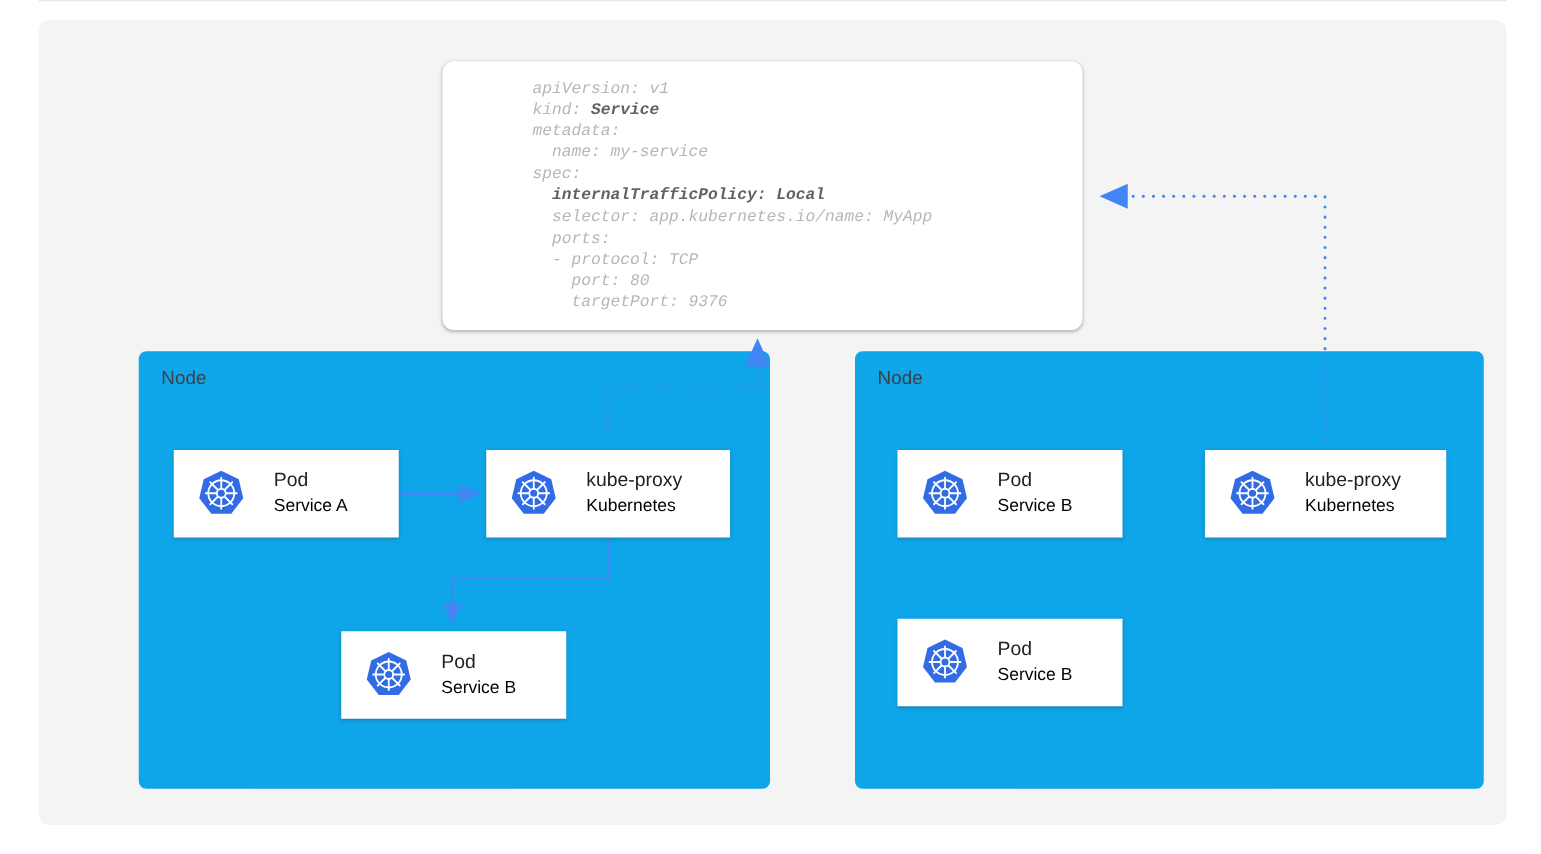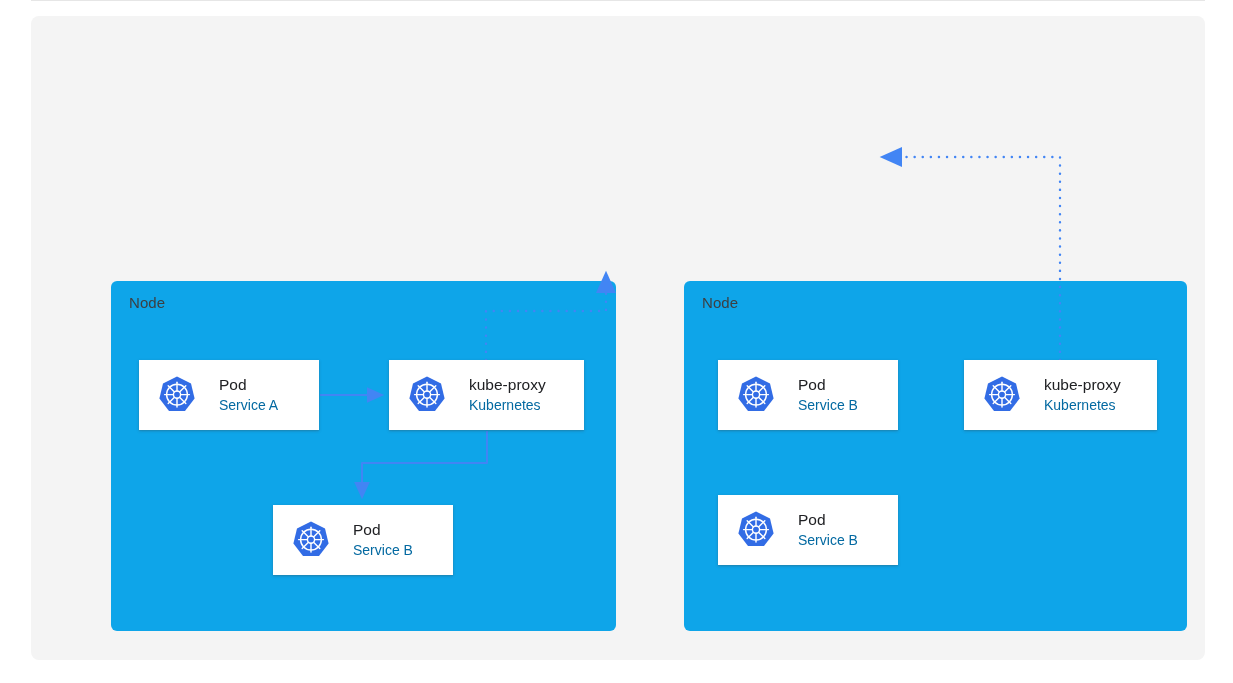--- a/index.html
+++ b/index.html
@@ -64,21 +64,21 @@
   .card .k8s-icon { flex: 0 0 auto; width: 40px; height: 40px; }
   .card .card-text { margin-left: 22px; line-height: 1.28; }
   .card .card-title {
     font-size: 15.5px;
     color: #202124;
     white-space: nowrap;
     margin-top: 20px;
   }
   .card .card-sub {
     font-size: 14px;
-    color: #0369a1;
+    color: #000000;
     white-space: nowrap;
   }
 
   #card-pod-a        { left: 108px;  top: 344px; width: 180px; height: 70px; }
   #card-kubeproxy-l  { left: 358px;  top: 344px; width: 195px; height: 70px; }
   #card-pod-b-left   { left: 242px;  top: 489px; width: 180px; height: 70px; }
   #card-pod-b-r1     { left: 687px;  top: 344px; width: 180px; height: 70px; }
   #card-kubeproxy-r  { left: 933px;  top: 344px; width: 193px; height: 70px; }
   #card-pod-b-r2     { left: 687px;  top: 479px; width: 180px; height: 70px; }
 
@@ -302,14 +302,27 @@
           <line x1="43" y1="56" x2="28" y2="71"></line>
         </g>
       </svg>
     </span>
     <span class="card-text">
       <span class="card-title">Pod</span><br>
       <span class="card-sub">Service B</span>
     </span>
   </div>
 
+  <div id="yaml-panel">
+    <div id="yaml-code">apiVersion: v1
+kind: <span class="strong">Service</span>
+metadata:
+  name: my-service
+spec:
+  <span class="strong">internalTrafficPolicy: Local</span>
+  selector: app.kubernetes.io/name: MyApp
+  ports:
+  - protocol: TCP
+    port: 80
+    targetPort: 9376</div>
+  </div>
 
 </div>
 
 </body></html>

